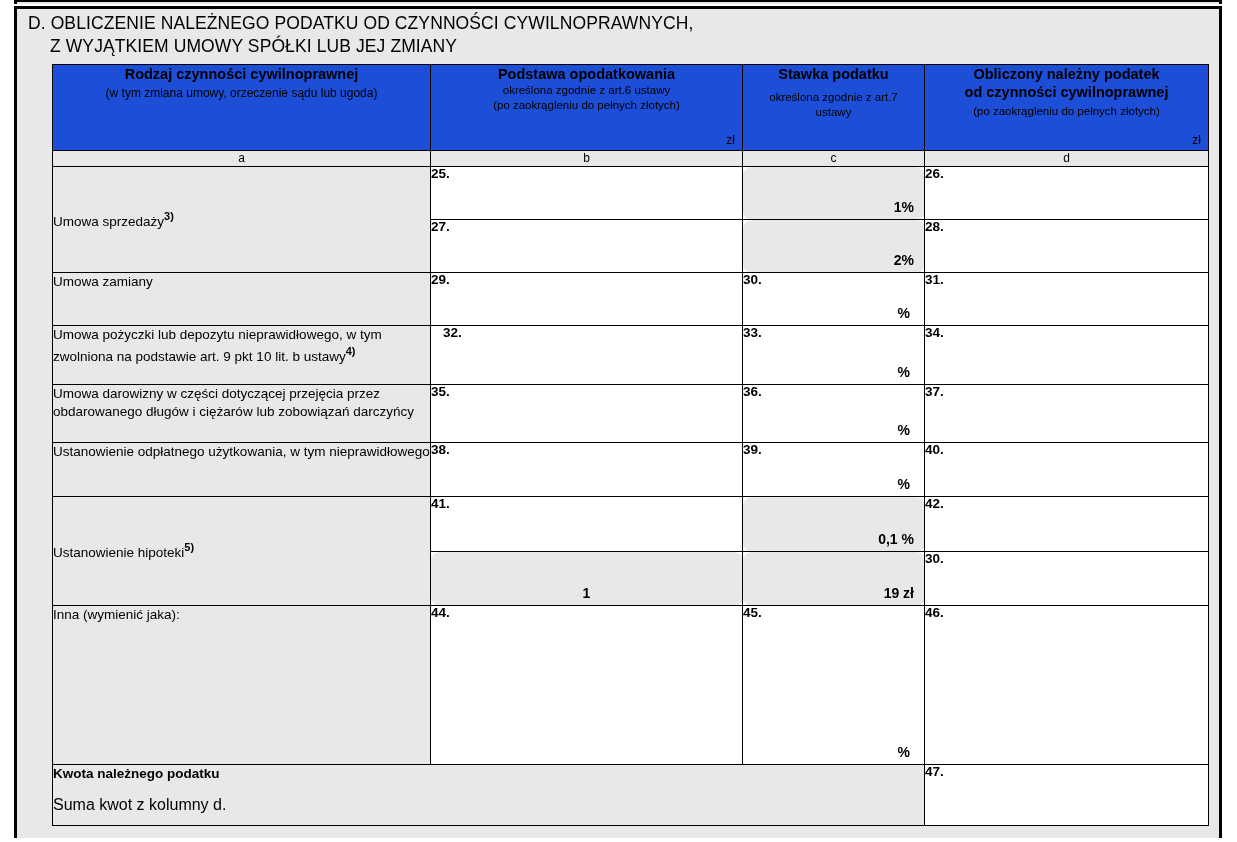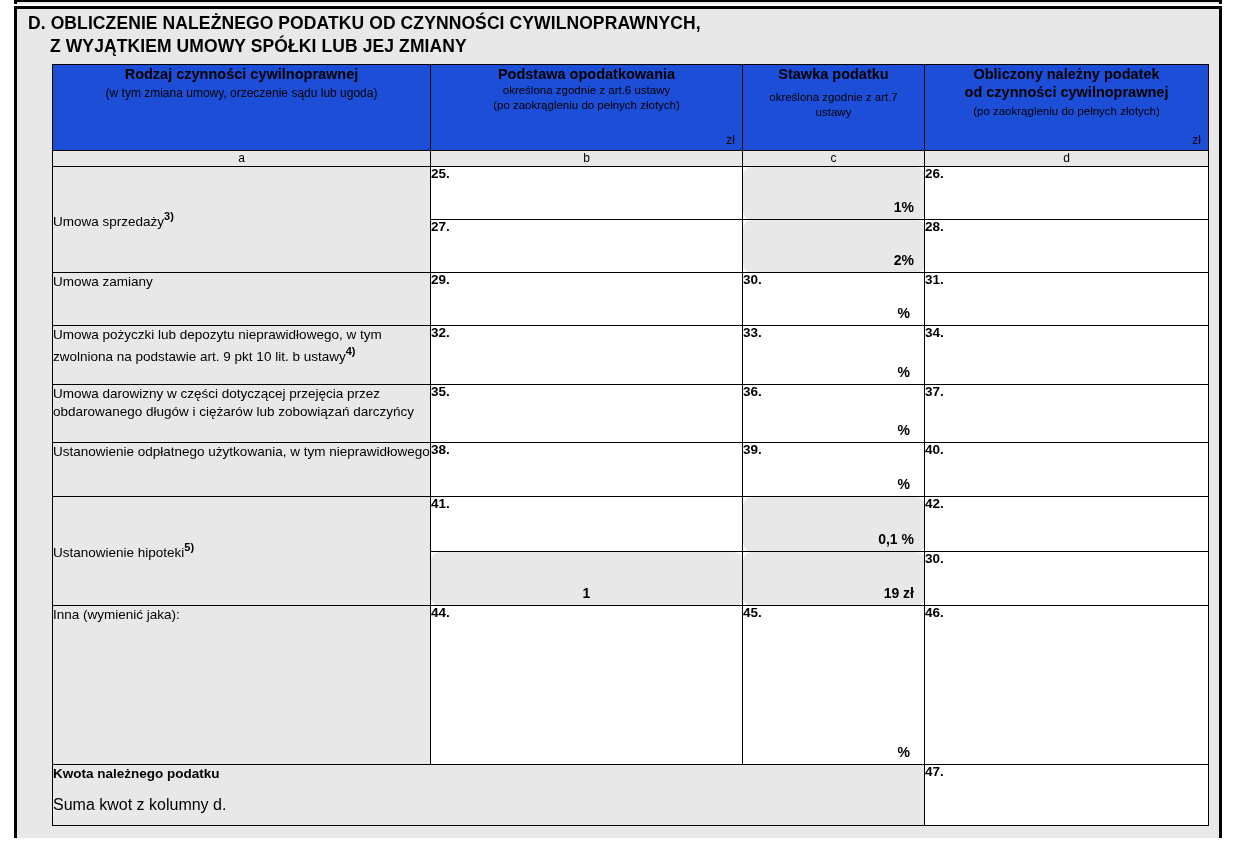--- a/index.html
+++ b/index.html
@@ -44,21 +44,21 @@
     box-sizing: border-box;
     background: #e8e8e8;
   }
 
   .section-title {
     position: absolute;
     left: 28px;
     top: 12px;
     width: 1180px;
     font-size: 17.5px;
-    font-weight: bold;
+    font-weight: normal;
     line-height: 1.32;
     letter-spacing: 0.1px;
   }
   .section-title .line2 {
     display: block;
     padding-left: 22px;
   }
 
   
   table.grid {
@@ -297,21 +297,21 @@
         </td>
         <td class="fld">
           <div class="num">31.</div>
         </td>
       </tr>
 
       <tr>
         <td class="lbl">
           <span>Umowa pożyczki lub depozytu nieprawidłowego, w tym zwolniona na podstawie art. 9 pkt 10 lit. b ustawy</span><span class="sup">4)</span>
         </td>
-        <td class="fld" style="height:58px;">
+        <td class="fld" style="height:58px;padding-left:12px;">
           <div class="num">32.</div>
         </td>
         <td class="fld">
           <div class="num">33.</div>
           <div class="pct-only">%</div>
         </td>
         <td class="fld">
           <div class="num">34.</div>
         </td>
       </tr>

